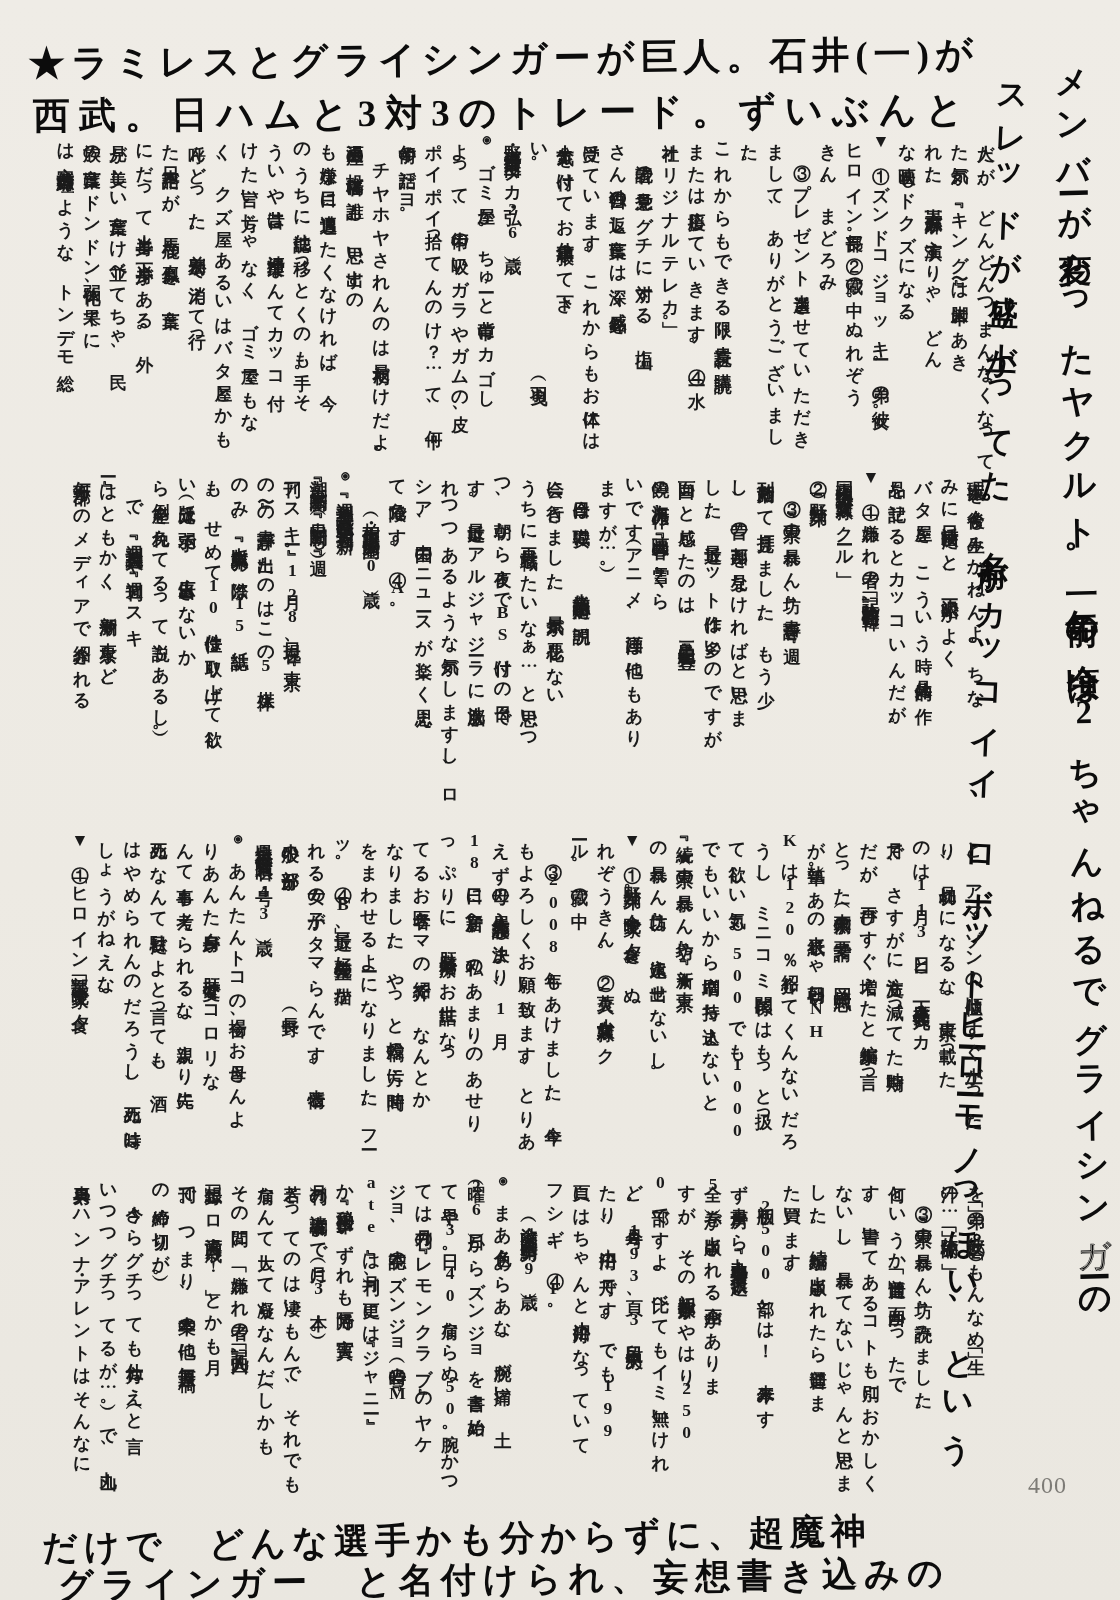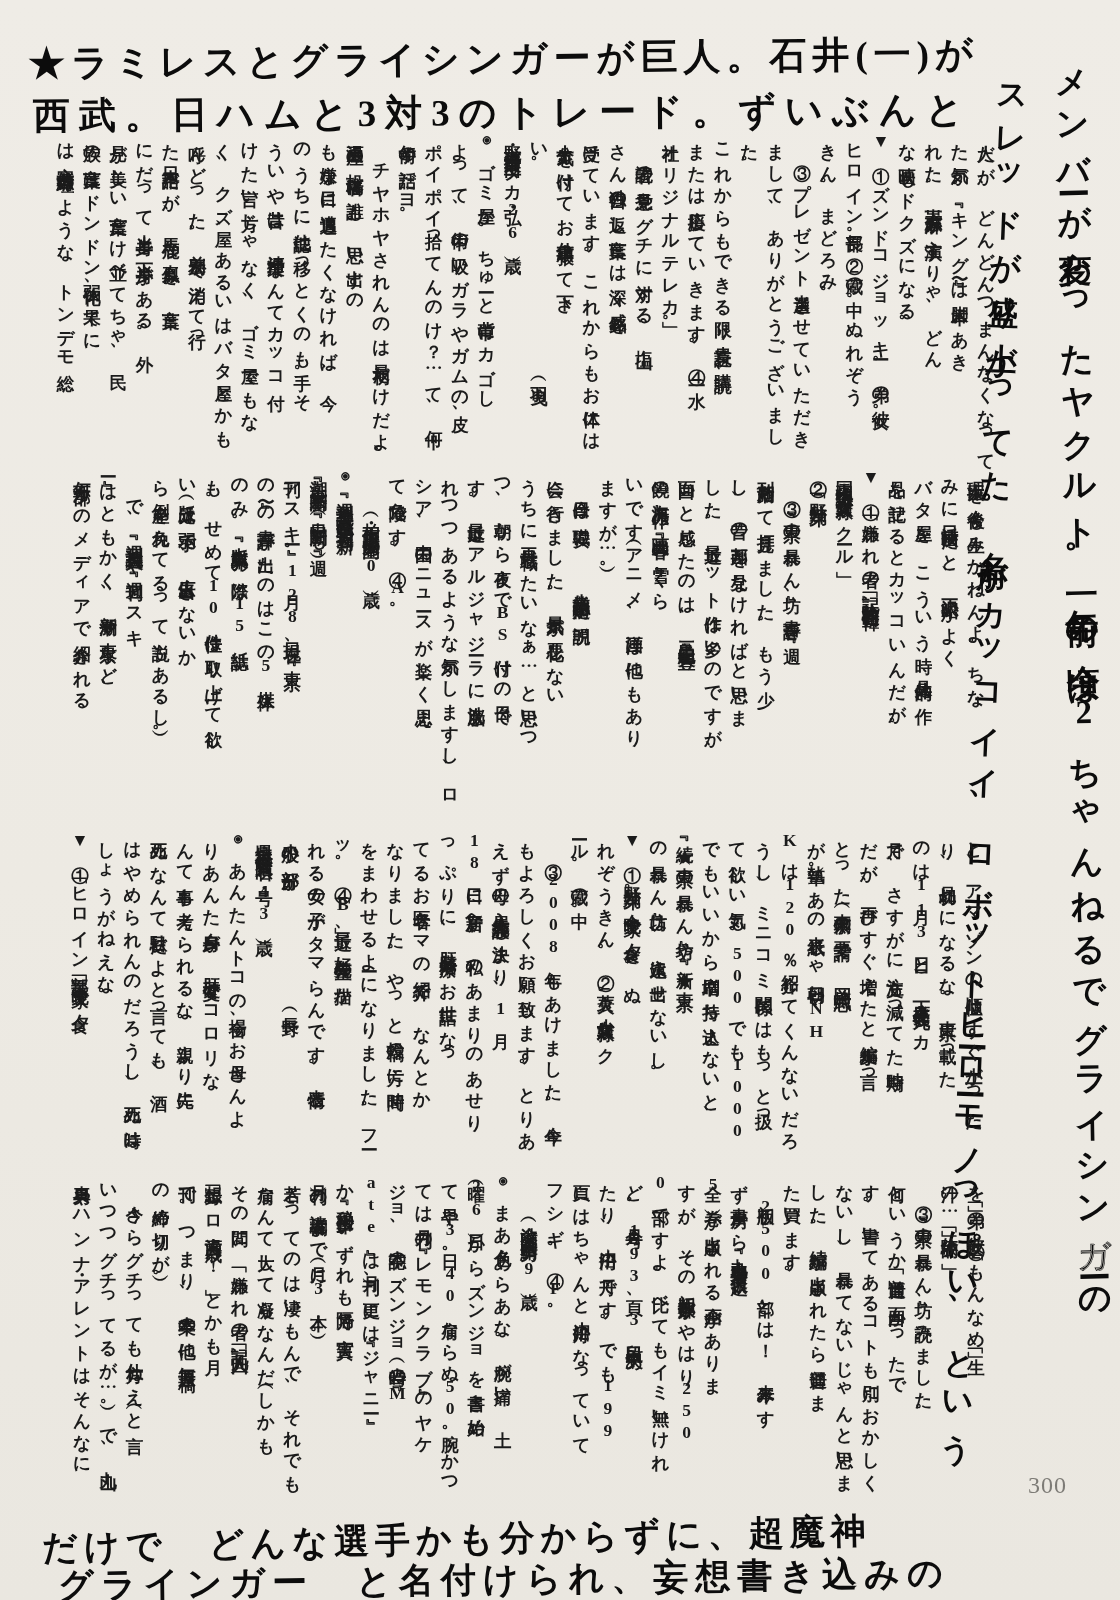--- a/index.html
+++ b/index.html
@@ -206,18 +206,18 @@
 若さってのは凄いもんで、それでも
 肩なんて大して凝らなんだ（しかも
 その間に、「嫌われ者の記」「凡人回
 想録」「エロ漫画万歳!!」とかも月
 刊で。つまり、本業の他に毎週原稿
 の締め切りが）。
 　今さらグチっても仕方ねえ（と言
 いつつグチってるが…）。で、丸山
 真男やハンナ・アレントはそんなに</div>
 
-  <div class="page-number">300</div>
+  <div class="page-number">400</div>
 
   <div class="hw hw-bottom-1">だけで　どんな選手かも分からずに、超魔神</div>
   <div class="hw hw-bottom-2">グラインガー　と名付けられ、妄想書き込みの</div>
 
 </div>
 
 </body></html>

